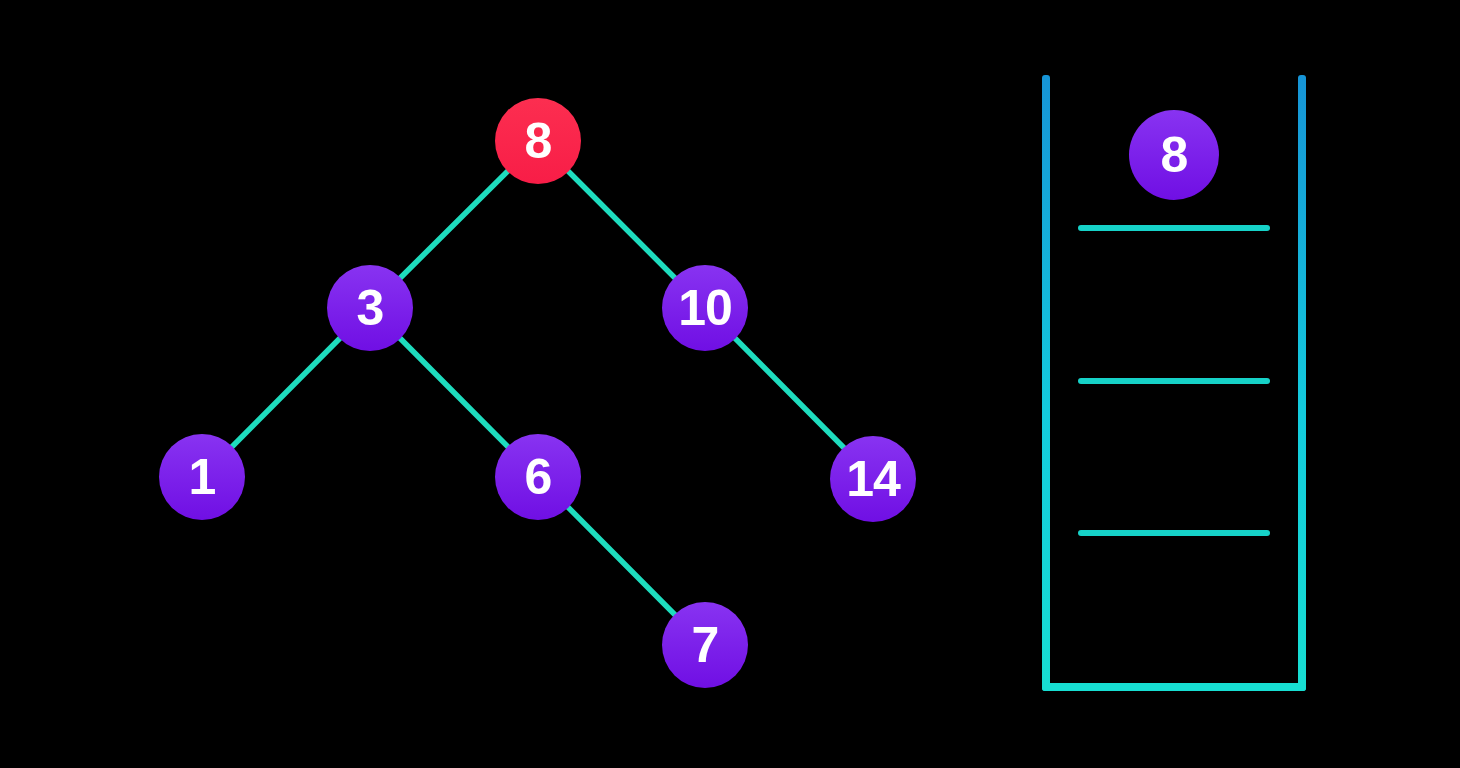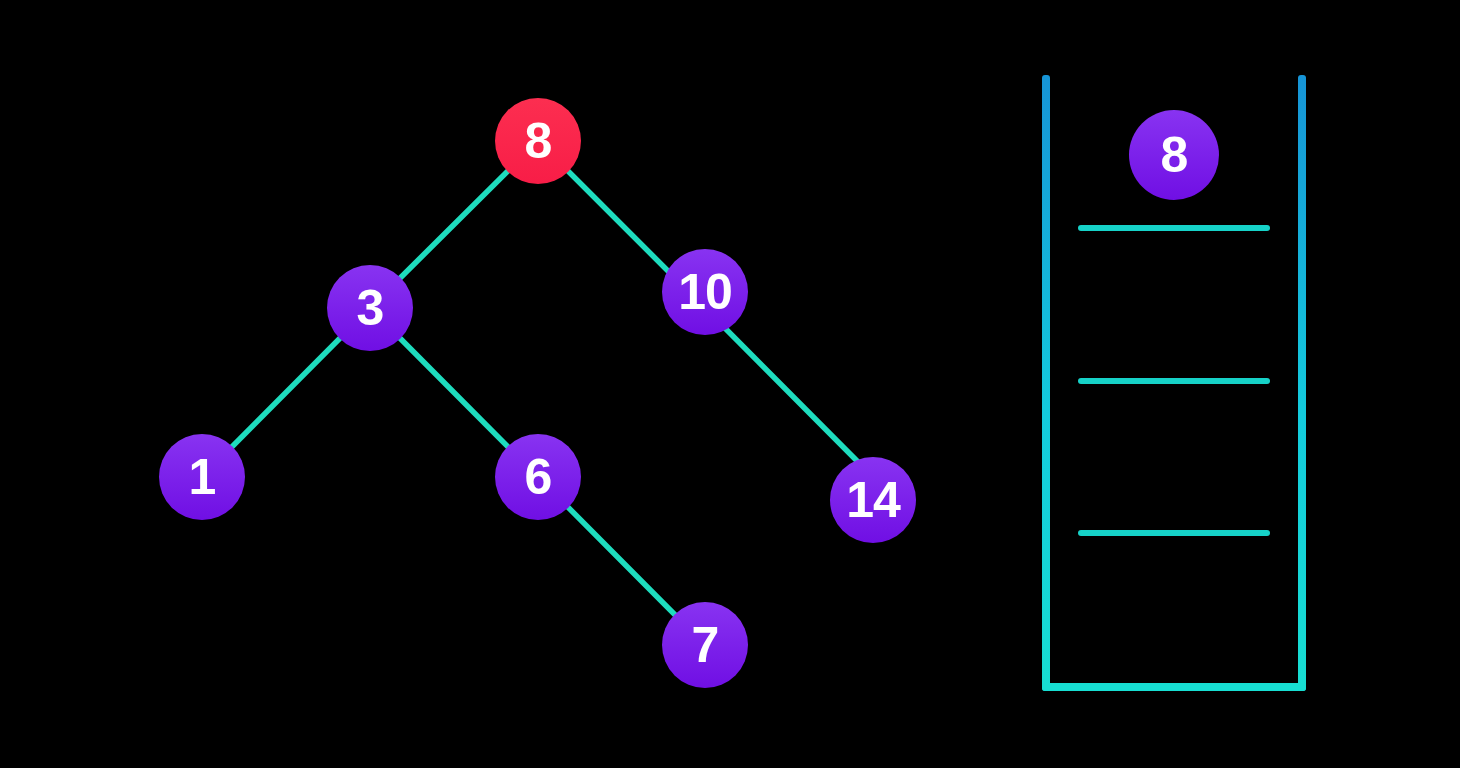--- a/index.html
+++ b/index.html
@@ -59,24 +59,24 @@
       <line x1="538" y1="141" x2="370" y2="308" stroke="#1EDCBE" stroke-width="5.5" stroke-linecap="round"></line>
       <line x1="538" y1="141" x2="705" y2="308" stroke="#1EDCBE" stroke-width="5.5" stroke-linecap="round"></line>
       <line x1="370" y1="308" x2="202" y2="477" stroke="#1EDCBE" stroke-width="5.5" stroke-linecap="round"></line>
       <line x1="370" y1="308" x2="538" y2="477" stroke="#1EDCBE" stroke-width="5.5" stroke-linecap="round"></line>
       <line x1="705" y1="308" x2="873" y2="477" stroke="#1EDCBE" stroke-width="5.5" stroke-linecap="round"></line>
       <line x1="538" y1="477" x2="705" y2="645" stroke="#1EDCBE" stroke-width="5.5" stroke-linecap="round"></line>
     </svg>
   <div id="nodes-layer">
       <div class="node highlight" style="left: 495px; top: 98px; height: 86px; width: 86px;">8</div>
       <div class="node" style="left: 327px; top: 265px; height: 86px; width: 86px;">3</div>
-      <div class="node" style="left: 662px; top: 249px; height: 86px; width: 86px;">10</div>
+      <div class="node" style="left: 662px; top: 265px; height: 86px; width: 86px;">10</div>
       <div class="node" style="left: 159px; top: 434px; height: 86px; width: 86px;">1</div>
       <div class="node" style="left: 495px; top: 434px; height: 86px; width: 86px;">6</div>
-      <div class="node" style="left: 830px; top: 457px; height: 86px; width: 86px;">14</div>
+      <div class="node" style="left: 830px; top: 436px; height: 86px; width: 86px;">14</div>
       <div class="node" style="left: 662px; top: 602px; height: 86px; width: 86px;">7</div>
     </div>
   <div id="stack-layer">
       <div class="wall" style="left: 1042px; top: 75px; height: 616px;"></div>
       <div class="wall" style="left: 1298px; top: 75px; height: 616px;"></div>
       <div class="base" style="left: 1042px; top: 683px; width: 264px;"></div>
       <div class="divider" style="left: 1078px; top: 225px; width: 192px;"></div>
       <div class="divider" style="left: 1078px; top: 378px; width: 192px;"></div>
       <div class="divider" style="left: 1078px; top: 530px; width: 192px;"></div>
       <div class="node" style="left: 1129px; top: 110px; height: 90px; width: 90px;">8</div>

